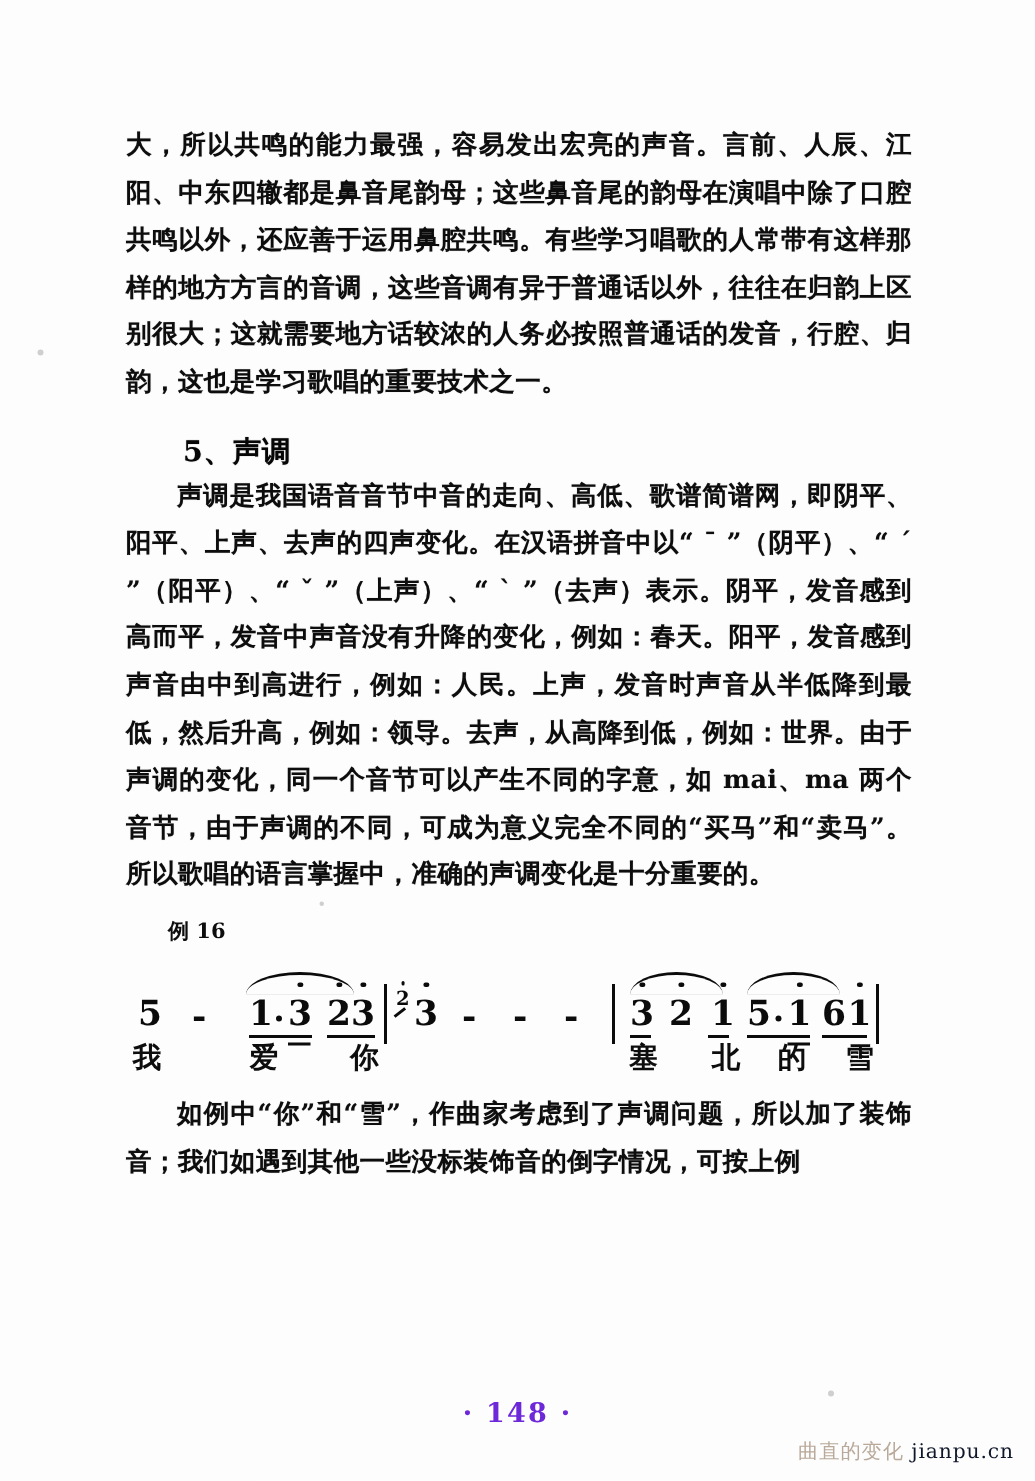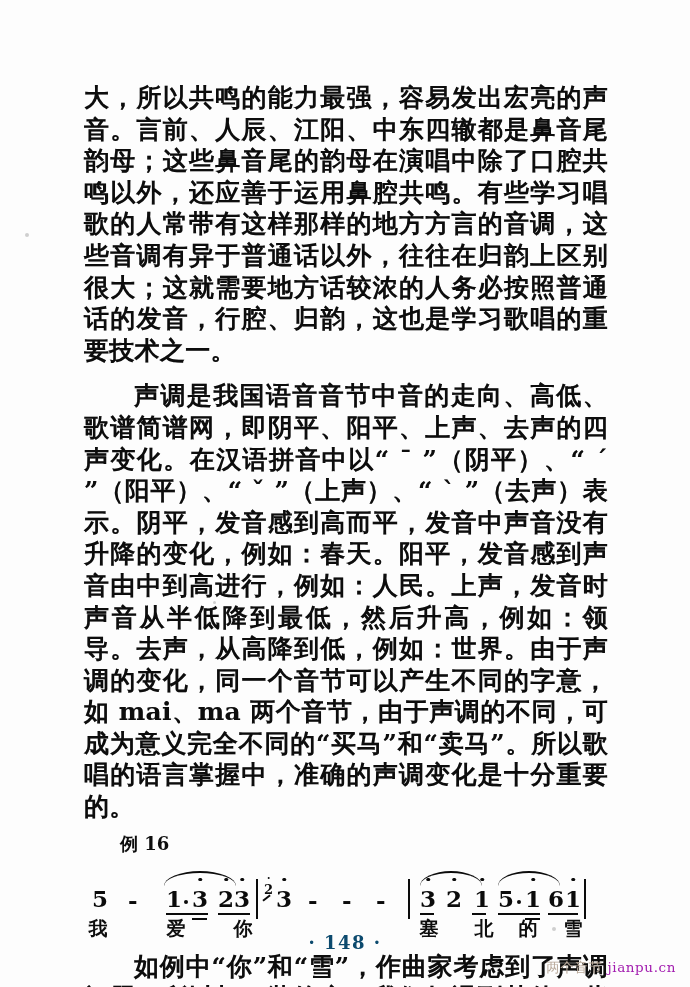--- a/index.html
+++ b/index.html
@@ -25,21 +25,21 @@
   }
 
   .textcol {
     position: absolute;
     left: 84px;
     top: 82px;
     width: 524px;
   }
 
   .para {
-    font-size: 25px;
+    font-size: 17px;
     line-height: 31.6px;
     text-align: justify;
     text-justify: inter-character;
     letter-spacing: 0.3px;
     font-weight: 600;
     margin: 0;
     color: #0d0d0d;
     text-shadow: 0 0 0.6px rgba(0,0,0,0.35);
   }
   .para.indent { text-indent: 2em; }
@@ -52,21 +52,21 @@
     line-height: 30px;
     font-weight: 800;
     margin: 0;
     padding-left: 2em;
     letter-spacing: 0.5px;
     color: #060606;
     text-shadow: 0 0 0.7px rgba(0,0,0,0.5);
   }
 
   .exlabel {
-    font-size: 18px;
+    font-size: 14px;
     line-height: 30px;
     font-weight: 700;
     padding-left: 2em;
     margin: 0;
     color: #0d0d0d;
   }
 
   
   .music {
     position: relative;
@@ -170,32 +170,32 @@
   
   .pagenum {
     position: absolute;
     left: 0;
     right: 0;
     top: 932px;
     text-align: center;
     font-size: 18px;
     font-weight: 700;
     letter-spacing: 1.5px;
-    color: #0c4a6e;
+    color: #6d28d9;
   }
   .watermark {
     position: absolute;
     right: 14px;
     bottom: 10px;
     font-size: 13.5px;
     color: #b9a99a;
     letter-spacing: 0.6px;
     white-space: nowrap;
   }
-  .watermark .wm-latin { color: #a21caf; font-style: normal; }
+  .watermark .wm-latin { color: #0f172a; font-style: normal; }
   .speck {
     position: absolute;
     background: #cfcfcf;
     border-radius: 50%;
   }
 </style>
 </head>
 <body>
 
 <div id="page">
@@ -204,20 +204,21 @@
   <div class="speck" style="left:251px; top:92px; width:3px; height:3px;"></div>
   <div class="speck" style="left:213px; top:601px; width:3px; height:3px;"></div>
   <div class="speck" style="left:552px; top:927px; width:4px; height:4px;"></div>
 
   <div class="textcol">
 
     <p class="para">大，所以共鸣的能力最强，容易发出宏亮的声音。言前、人辰、江阳、中东四辙都是鼻音尾韵母；这些鼻音尾的韵母在演唱中除了口腔共鸣以外，还应善于运用鼻腔共鸣。有些学习唱歌的人常带有这样那样的地方方言的音调，这些音调有异于普通话以外，往往在归韵上区别很大；这就需要地方话较浓的人务必按照普通话的发音，行腔、归韵，这也是学习歌唱的重要技术之一。</p>
 
     <div class="spacer-sm"></div>
 
+    <p class="heading">5、声调</p>
 
     <p class="para indent">声调是我国语音音节中音的走向、高低、歌谱简谱网，即阴平、阳平、上声、去声的四声变化。在汉语拼音中以“ ˉ ”（阴平）、“ ˊ ”（阳平）、“ ˇ ”（上声）、“ ˋ ”（去声）表示。阴平，发音感到高而平，发音中声音没有升降的变化，例如：春天。阳平，发音感到声音由中到高进行，例如：人民。上声，发音时声音从半低降到最低，然后升高，例如：领导。去声，从高降到低，例如：世界。由于声调的变化，同一个音节可以产生不同的字意，如 mai、ma 两个音节，由于声调的不同，可成为意义完全不同的“买马”和“卖马”。所以歌唱的语言掌握中，准确的声调变化是十分重要的。</p>
 
     <div class="spacer-xs"></div>
 
 
     <p class="exlabel">例 16</p>
 
     <div class="music">
 
@@ -286,16 +287,16 @@
         <span class="lyric" style="left:489px; top:2px;">雪</span>
       </div>
     </div>
 
     <p class="para indent">如例中“你”和“雪”，作曲家考虑到了声调问题，所以加了装饰音；我们如遇到其他一些没标装饰音的倒字情况，可按上例</p>
   </div>
 
   <div class="pagenum">· 148 ·</div>
 
   <div class="watermark">
-    <span>两个音节</span>
+    <span>曲直的变化</span>
     <span class="wm-latin">jianpu.cn</span>
   </div>
 </div>
 
 </body></html>

